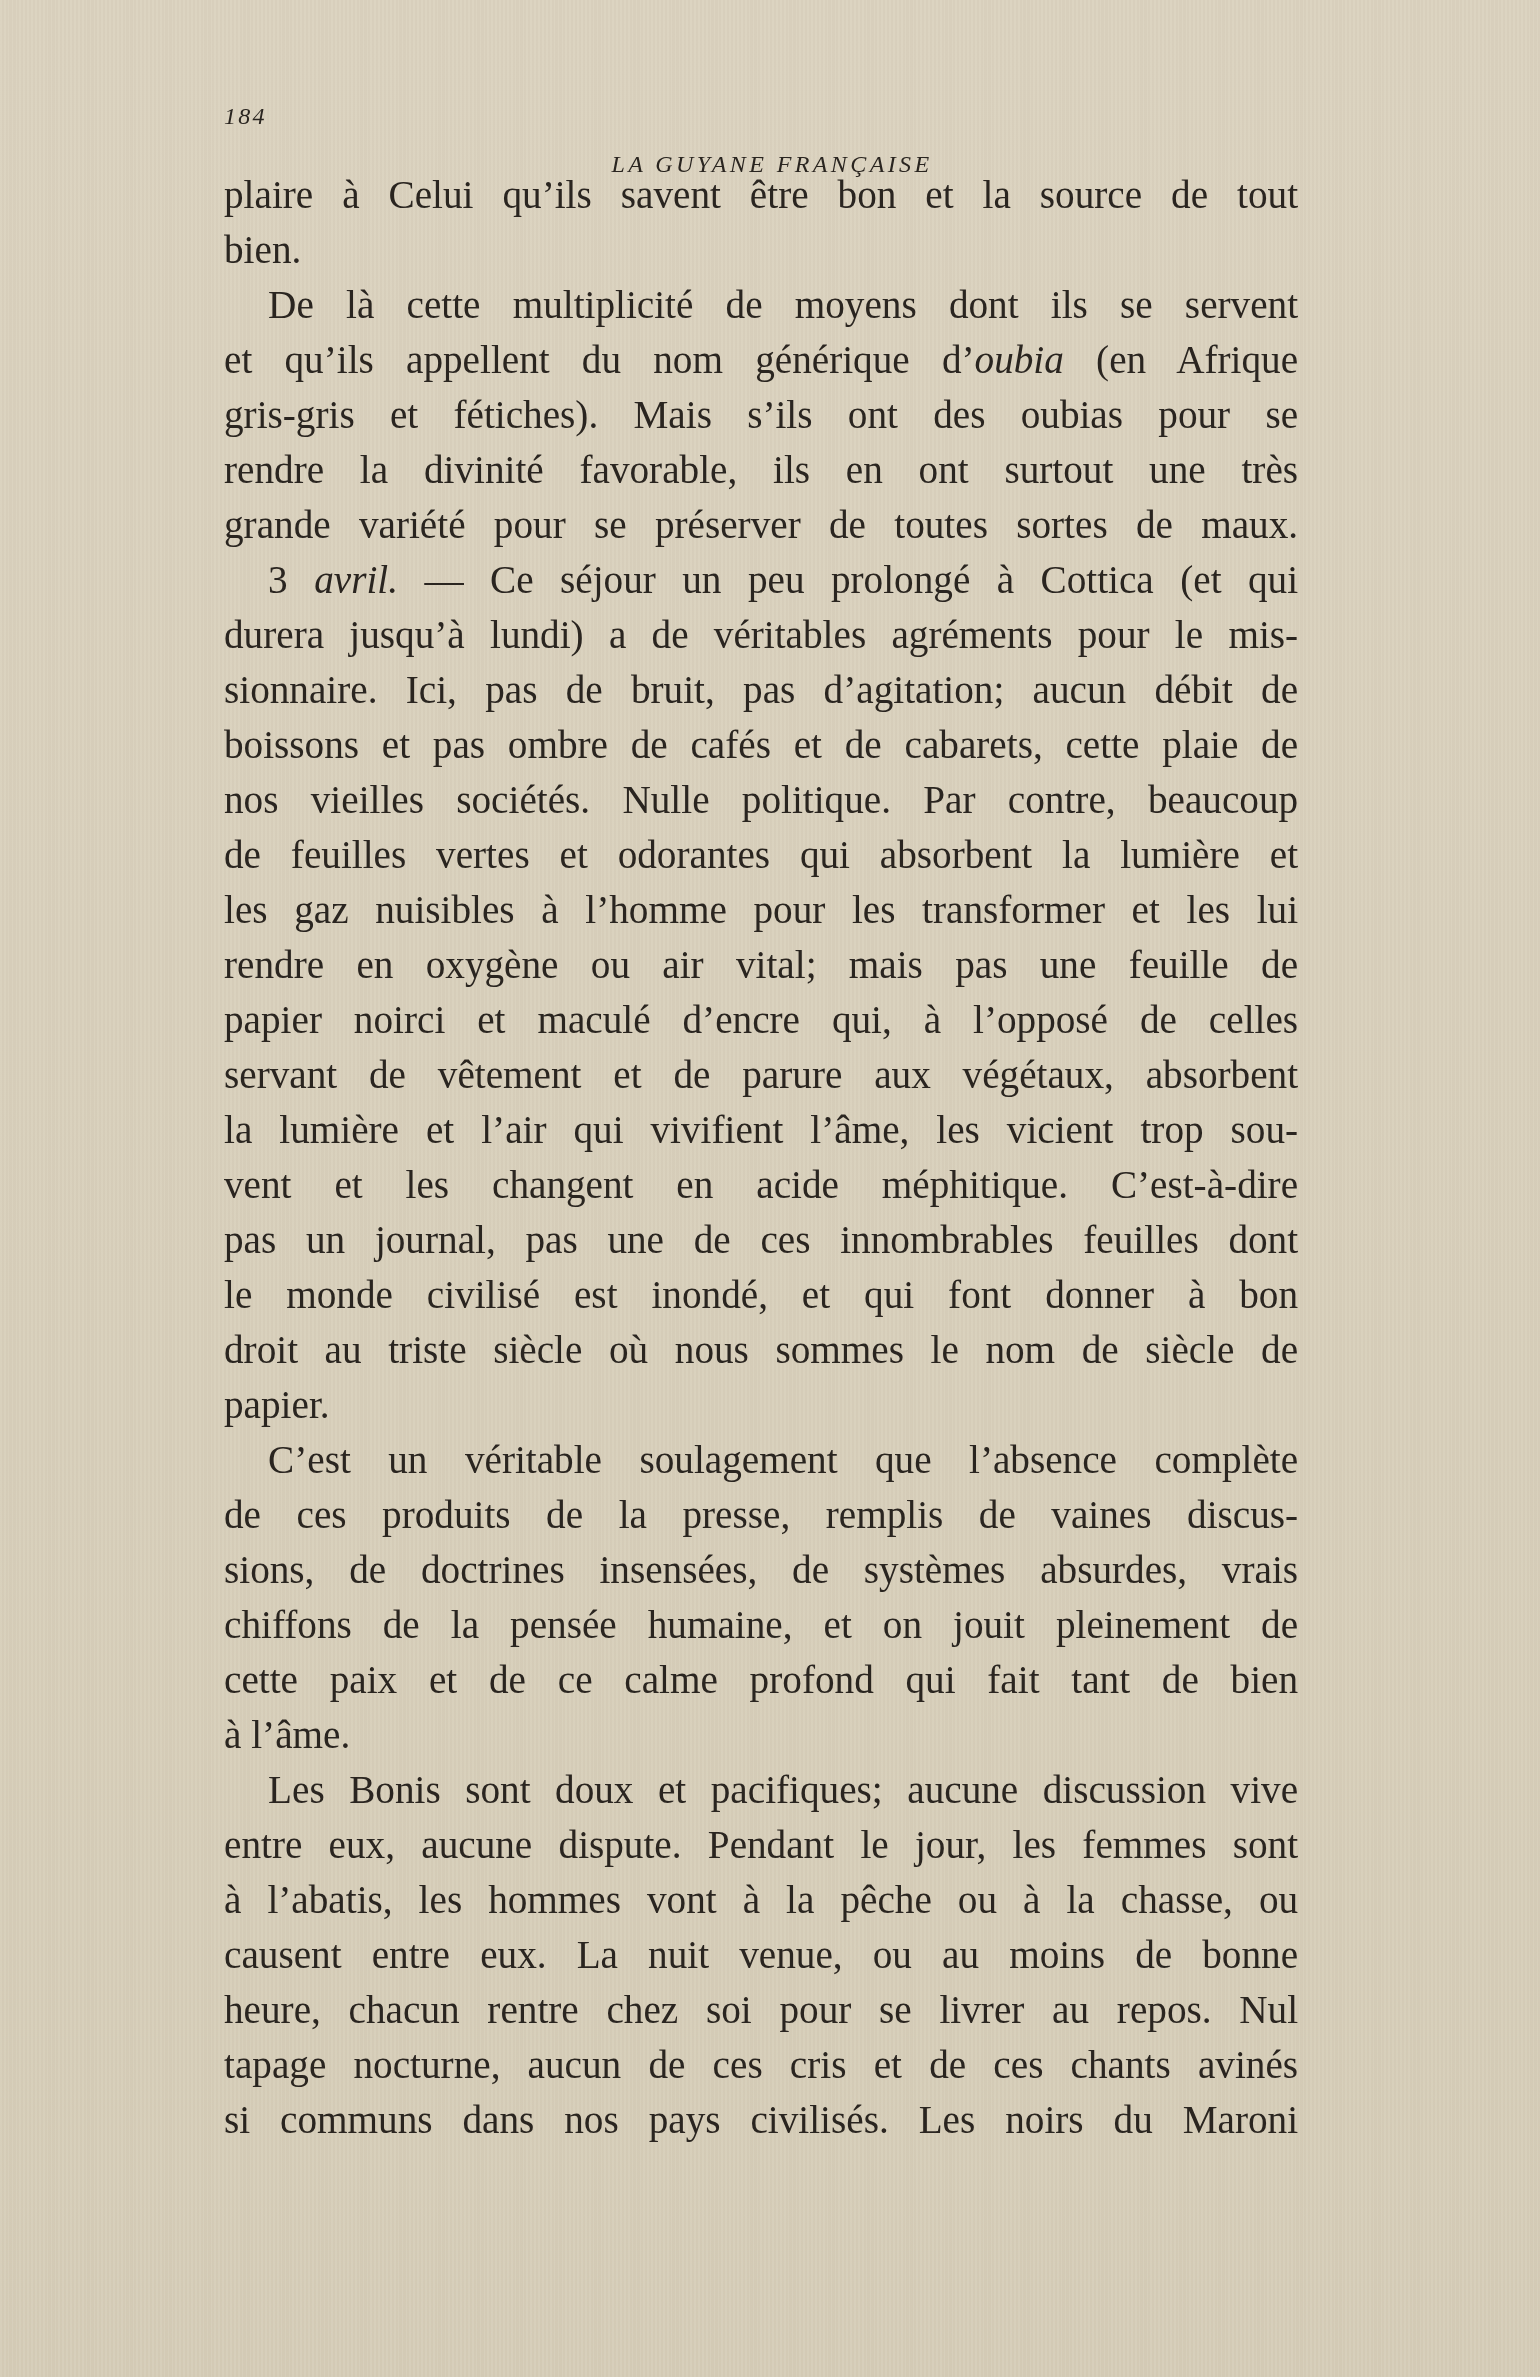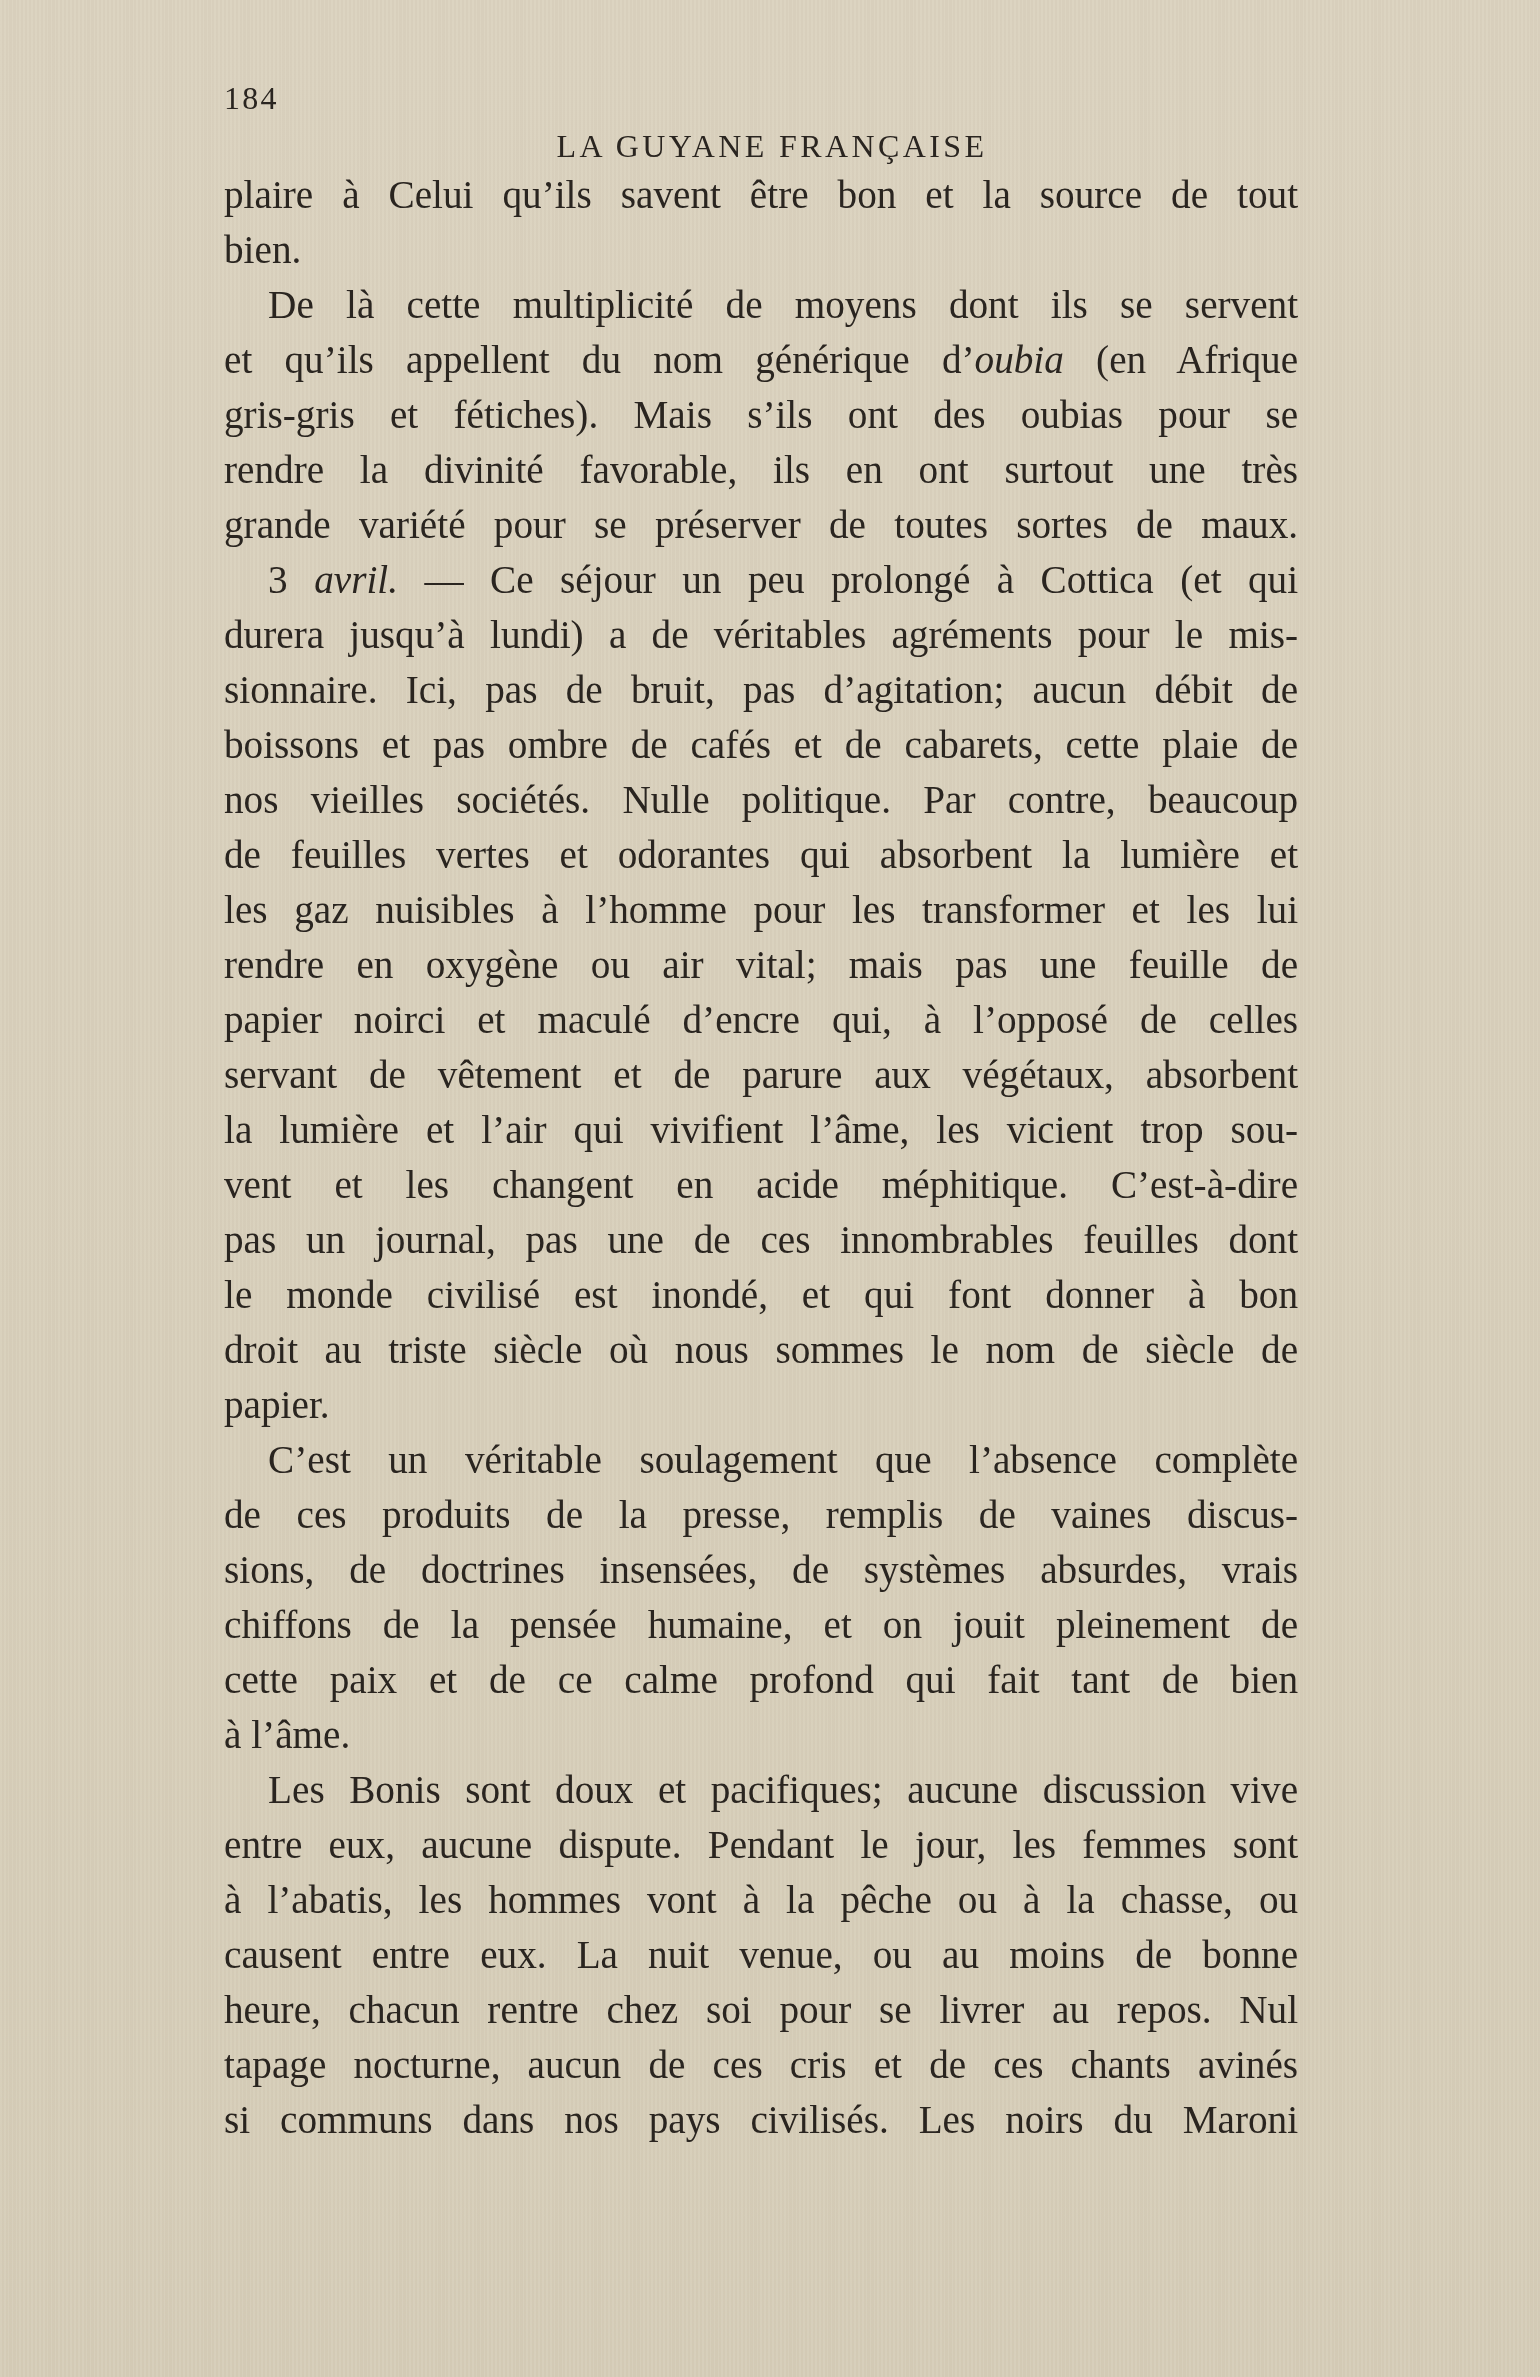--- a/index.html
+++ b/index.html
@@ -19,27 +19,28 @@
     color: #2a2520;
   }
   .page {
     position: absolute;
     left: 224px;
     top: 0;
     width: 1096px;
   }
   .running-head {
     position: absolute;
-    top: 76px;
+    top: 94px;
     left: 0;
     width: 1096px;
     height: 45px;
-    font-size: 32px;
+    font-size: 24px;
     letter-spacing: 2.2px;
     line-height: 45px;
+    font-style: italic;
   }
   .page-number {
     position: absolute;
     left: 0;
     top: 0;
   }
   .running-title {
     position: absolute;
     left: 0;
     width: 1096px;

